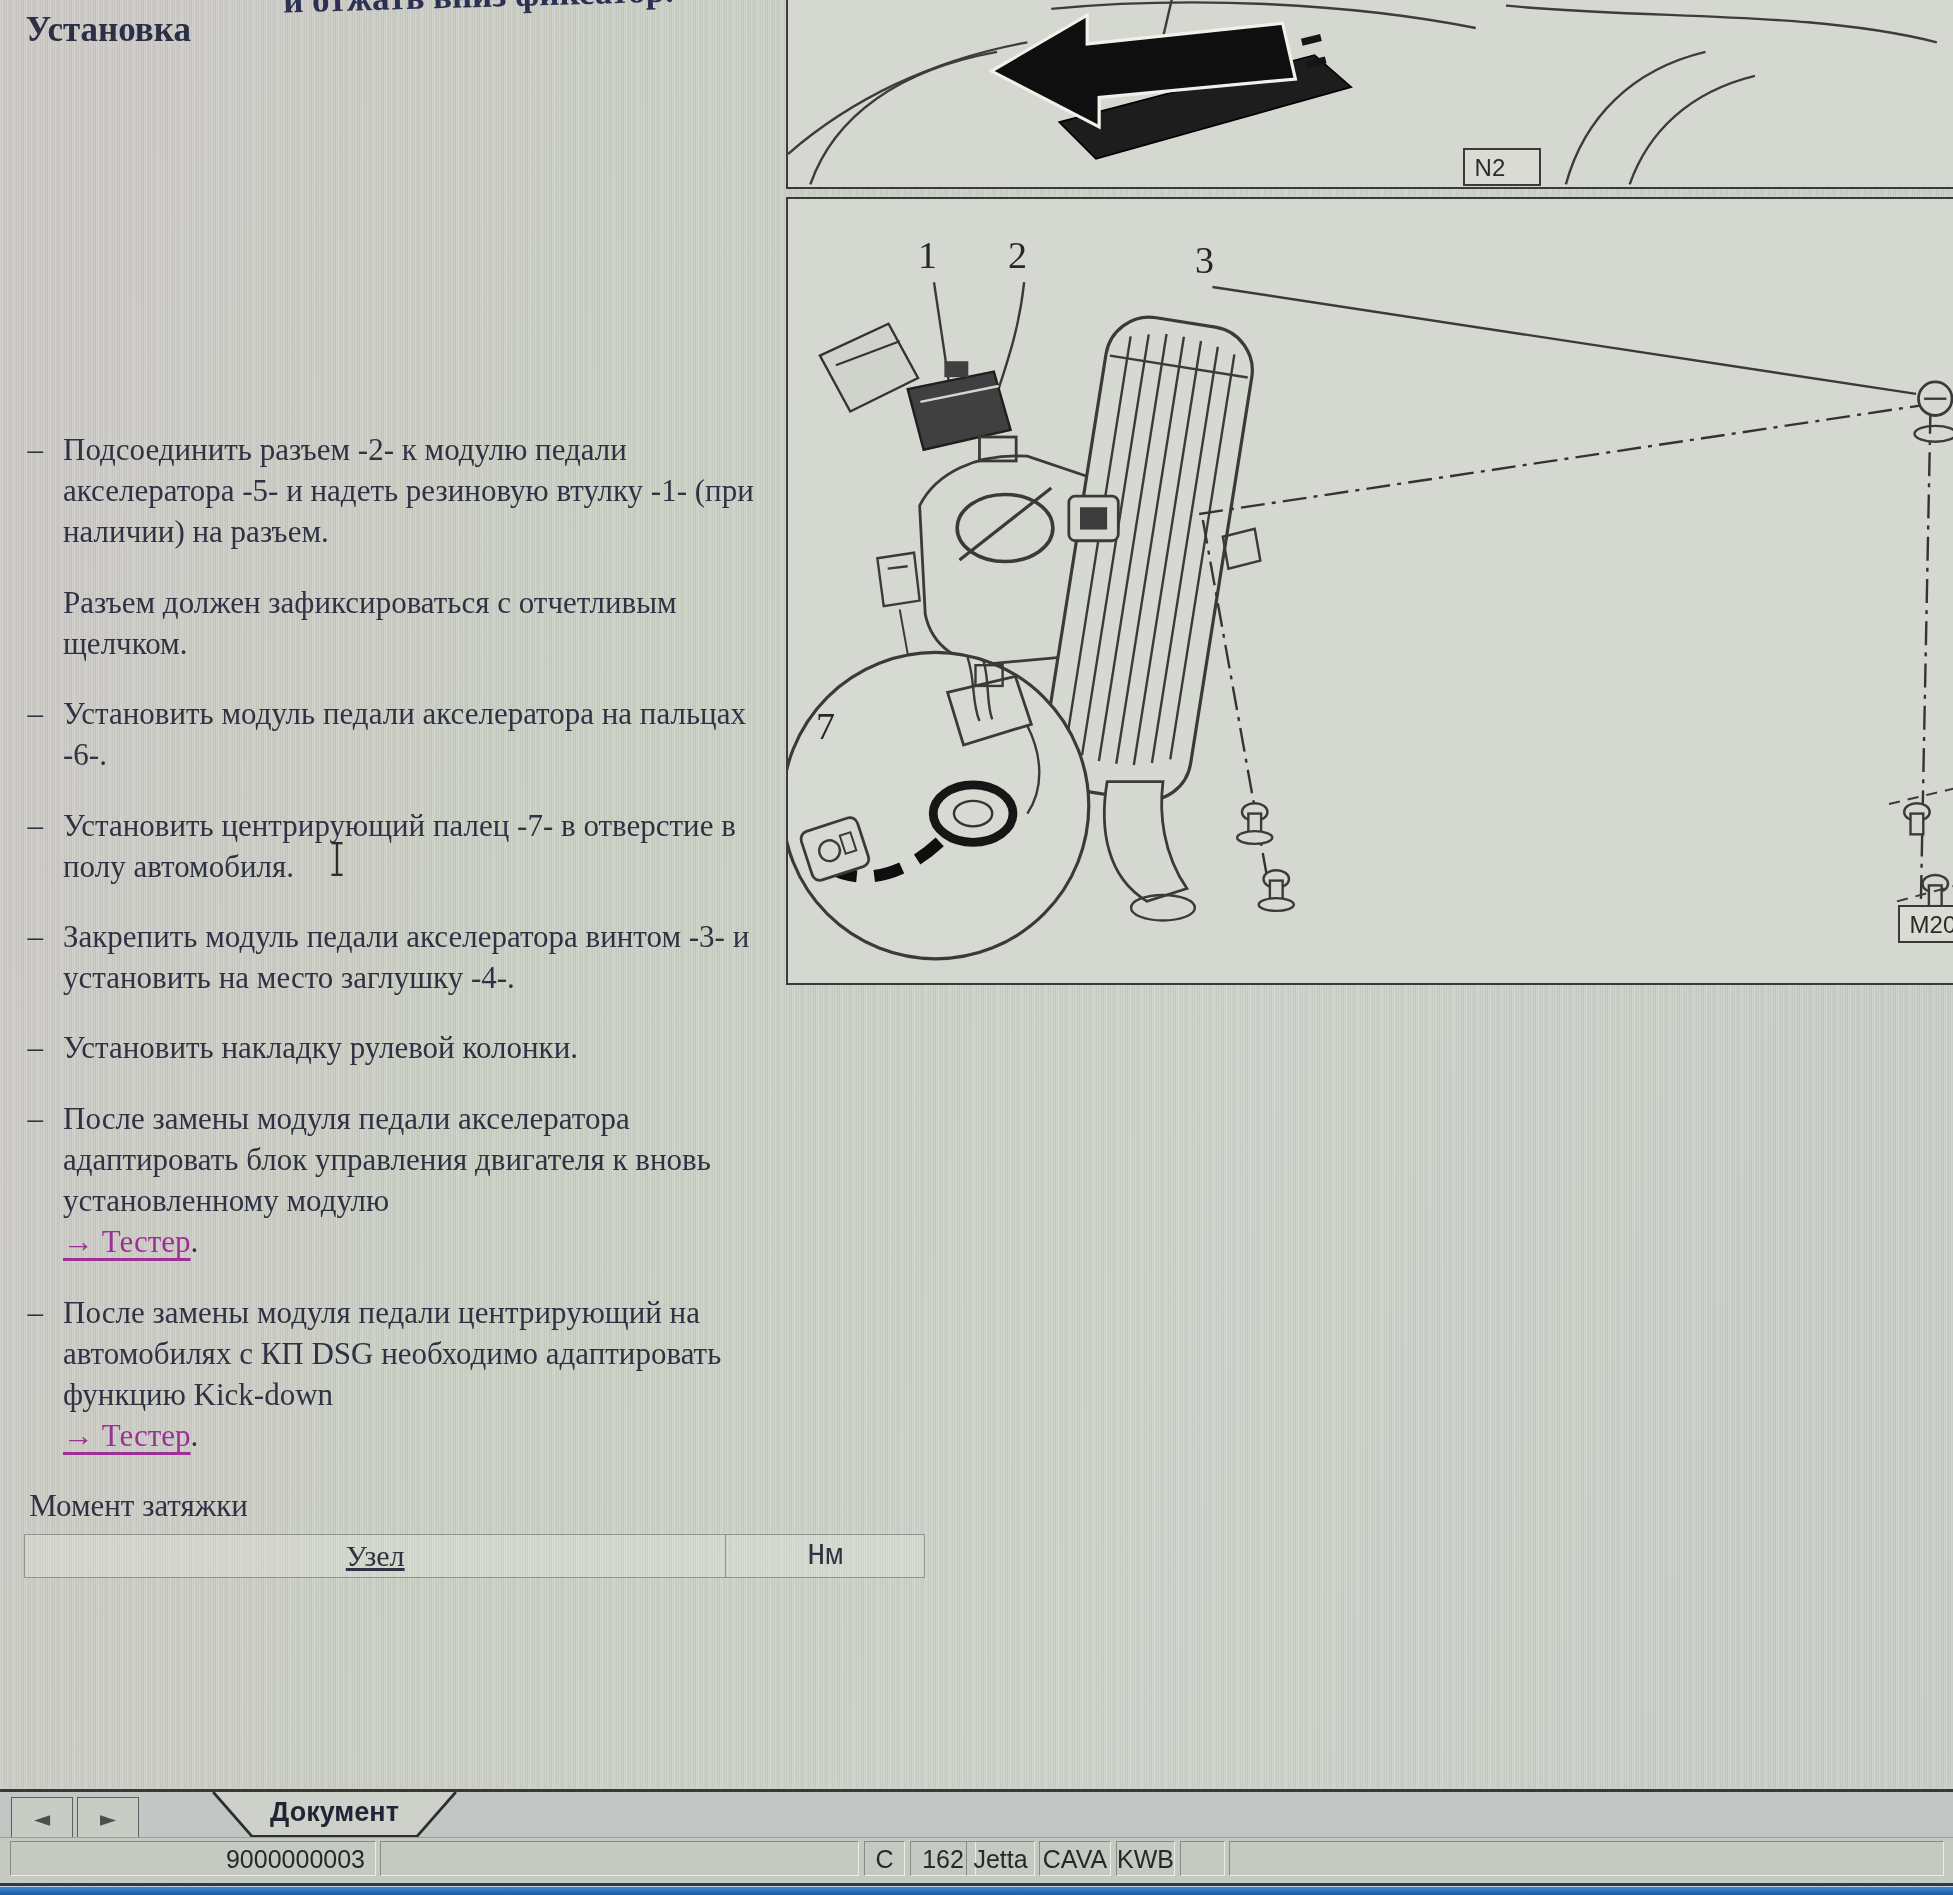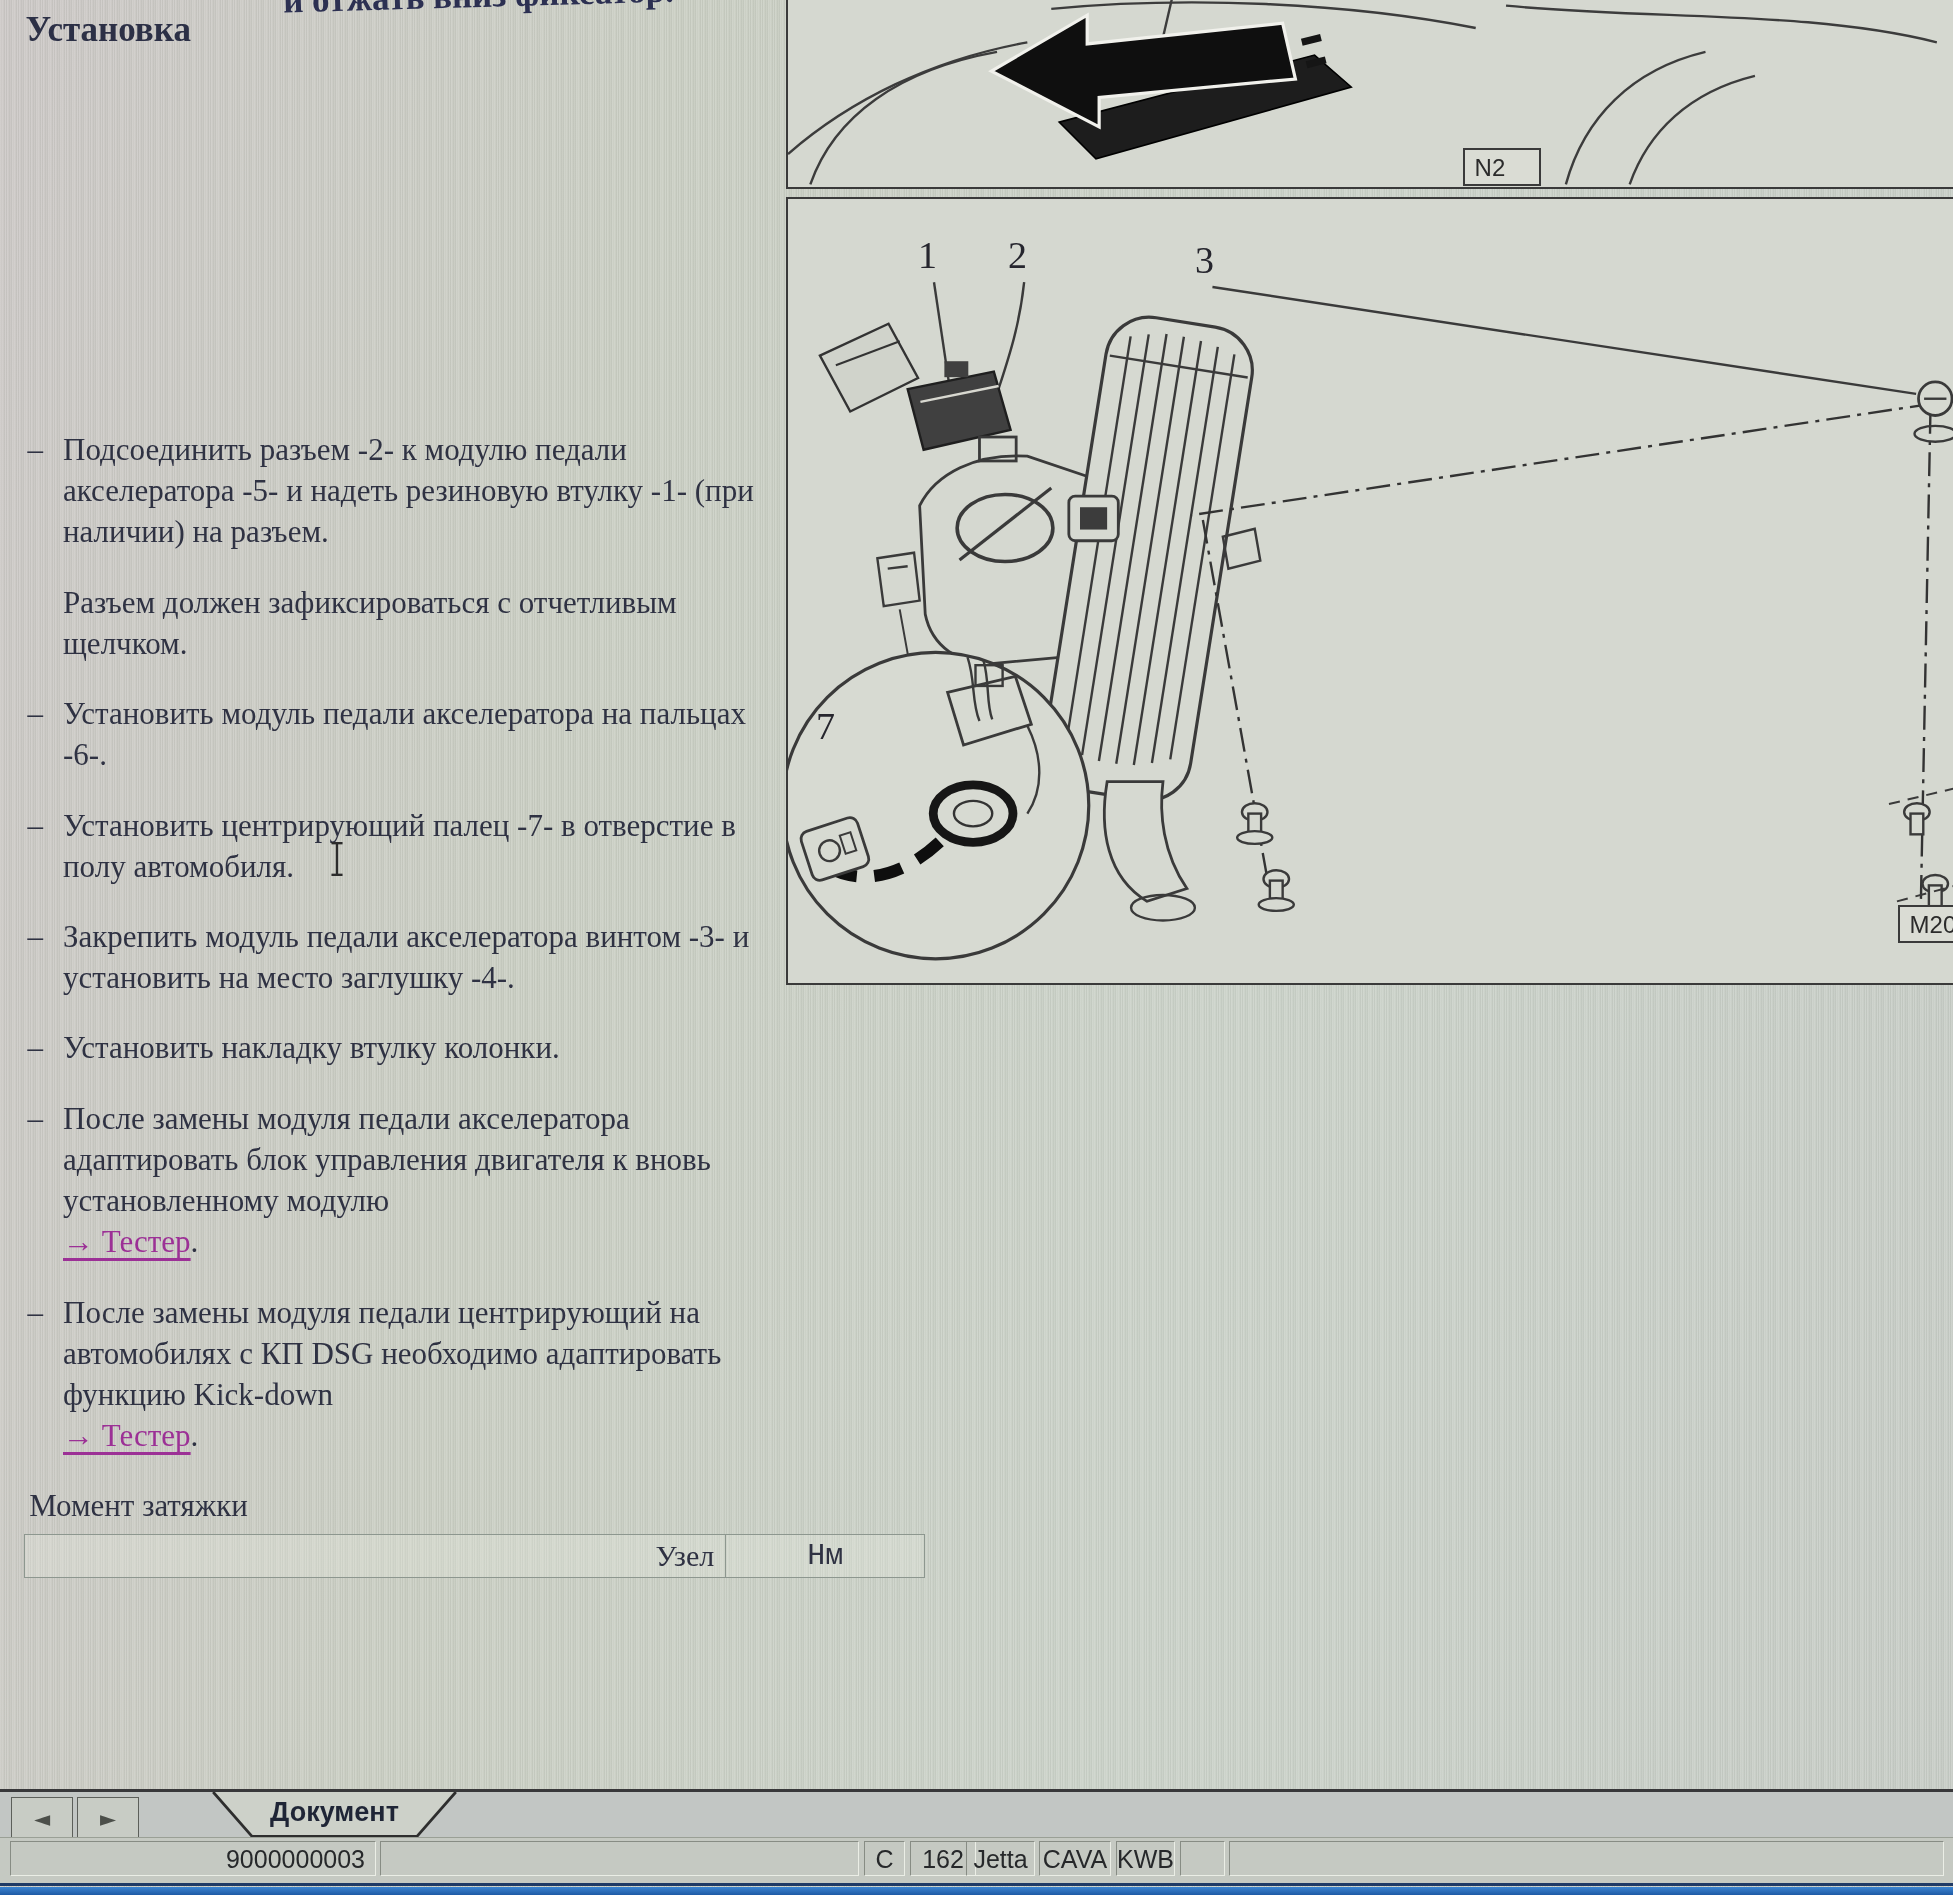--- a/index.html
+++ b/index.html
@@ -19,21 +19,21 @@
   .step .dash{position:absolute;left:1.6px;top:0;}
   .step.flush{padding-left:3.2px;margin-top:8px;}
   .tester-row{display:block;}
   a.tester{color:#9c3096;text-decoration:underline;text-underline-offset:5.6px;cursor:pointer;}
   .suffix{color:#2f3243;}
 
   
   .torque-table{position:absolute;left:24px;top:1534px;border-collapse:collapse;
       font-size:30px;color:#2f3243;background:rgba(232,238,228,.28);}
   .torque-table th,.torque-table td{border:1.6px solid #8d978f;font-weight:normal;}
-  .torque-table .c-part{width:678px;text-align:right;padding:4px 11.2px;}
+  .torque-table .c-part{width:678px;text-align:center;padding:4px 11.2px;text-decoration:underline;}
   .torque-table .c-nm{width:185px;padding:4px 6.4px;font-family:Liberation Mono, monospace;}
   .torque-table td.c-part{line-height:1.55;padding-top:8px;padding-bottom:9.6px;vertical-align:top;}
   .torque-table td.c-nm{vertical-align:top;padding-top:8px;}
 
   
   .panel{position:absolute;border:2.4px solid #3a3a3a;background:#d5d8d0;box-sizing:border-box;}
   #panel-top{left:786px;top:-6.4px;width:1173px;height:195px;}
   #panel-main{left:786px;top:197px;width:1173px;height:788px;}
   .callout{position:absolute;font-size:38px;color:#26262e;font-weight:500;}
   .fig-code{position:absolute;border:2.4px solid #3a3a3a;background:#dadcd4;
@@ -89,21 +89,21 @@
     <div class="step">
       <span class="dash">–</span>
       <span>Установить центрирующий палец -7- в отверстие в полу автомобиля.</span>
     </div>
     <div class="step">
       <span class="dash">–</span>
       <span>Закрепить модуль педали акселератора винтом -3- и установить на место заглушку -4-.</span>
     </div>
     <div class="step">
       <span class="dash">–</span>
-      <span>Установить накладку втулку колонки.</span>
+      <span>Установить накладку рулевой колонки.</span>
     </div>
     <div class="step">
       <span class="dash">–</span>
       <span>После замены модуля педали акселератора адаптировать блок управления двигателя к вновь установленному модулю</span>
       <span class="tester-row"><a class="tester">→ Тестер</a><span class="suffix">.</span></span>
     </div>
     <div class="step">
       <span class="dash">–</span>
       <span>После замены модуля педали центрирующий на автомобилях с КП DSG необходимо адаптировать функцию Kick-down</span>
       <span class="tester-row"><a class="tester">→ Тестер</a><span class="suffix">.</span></span>

